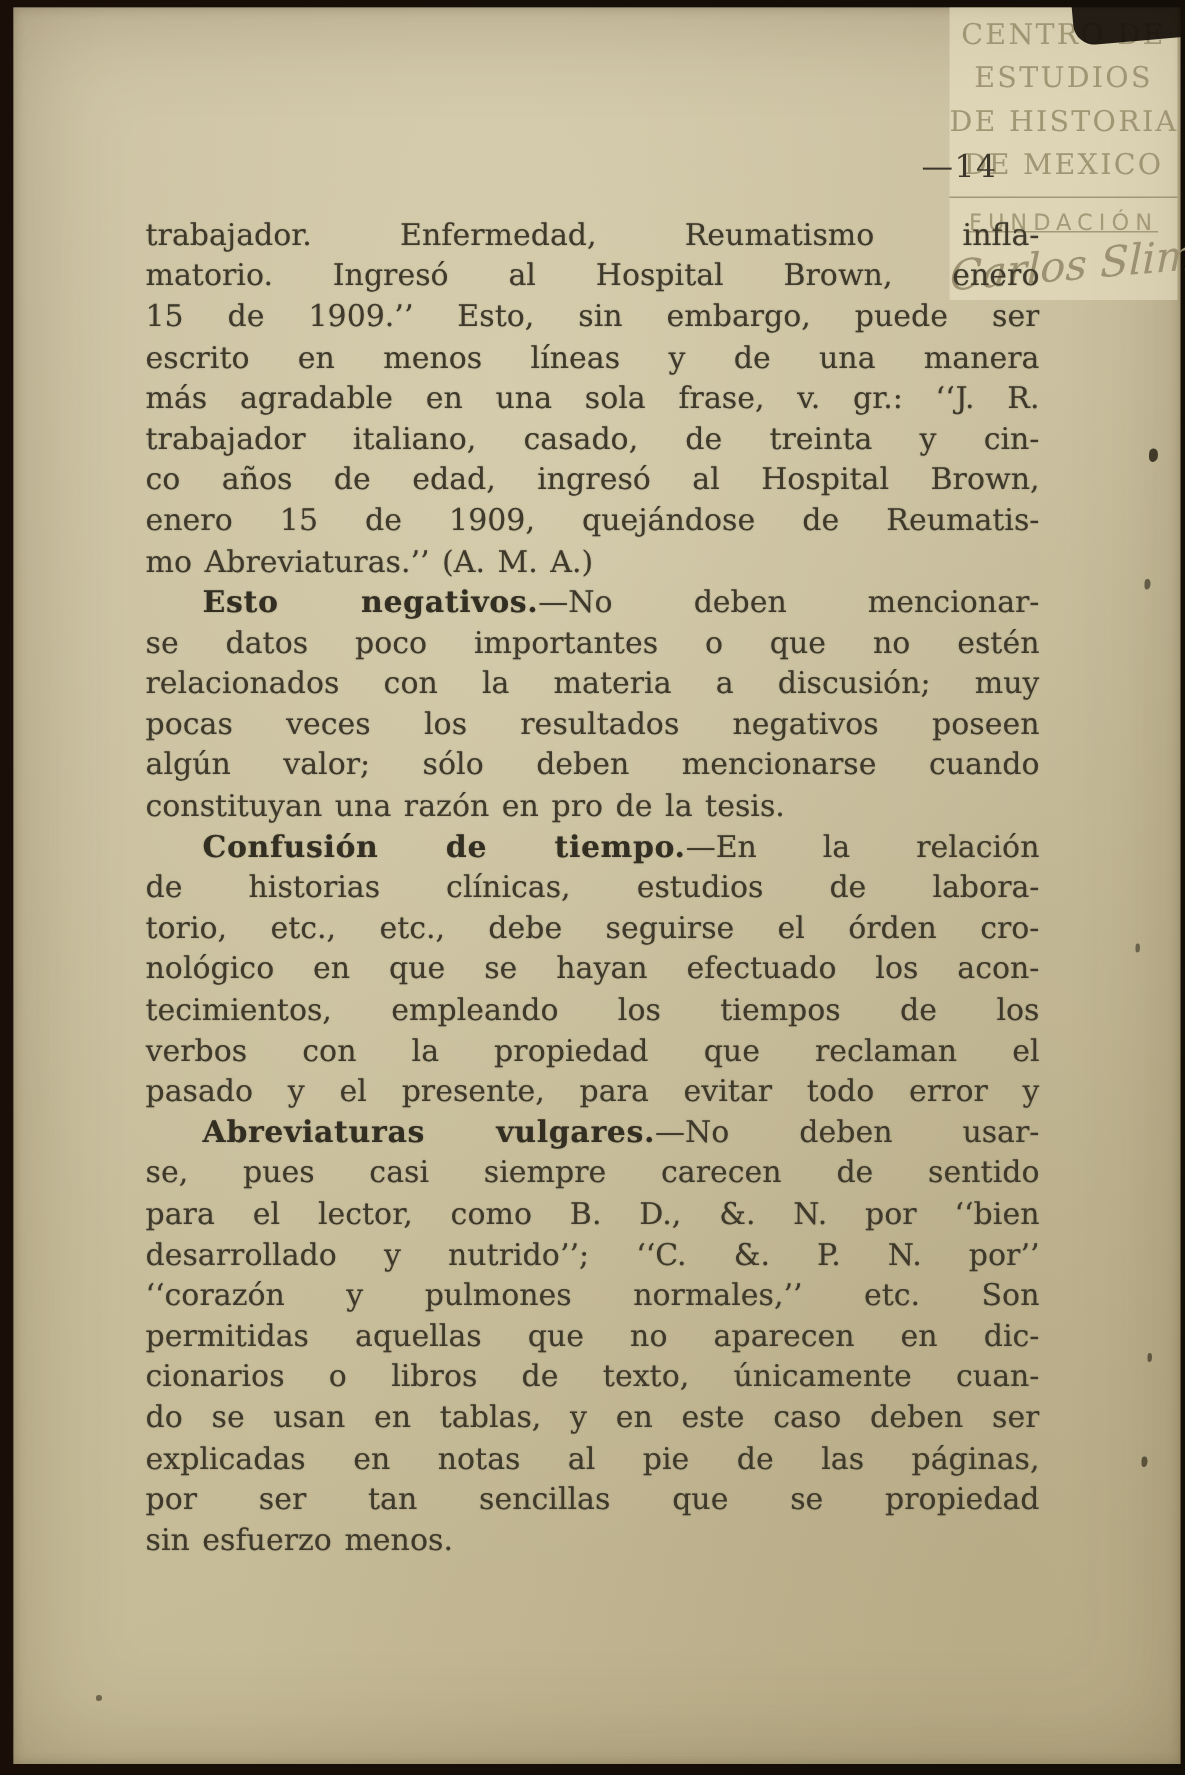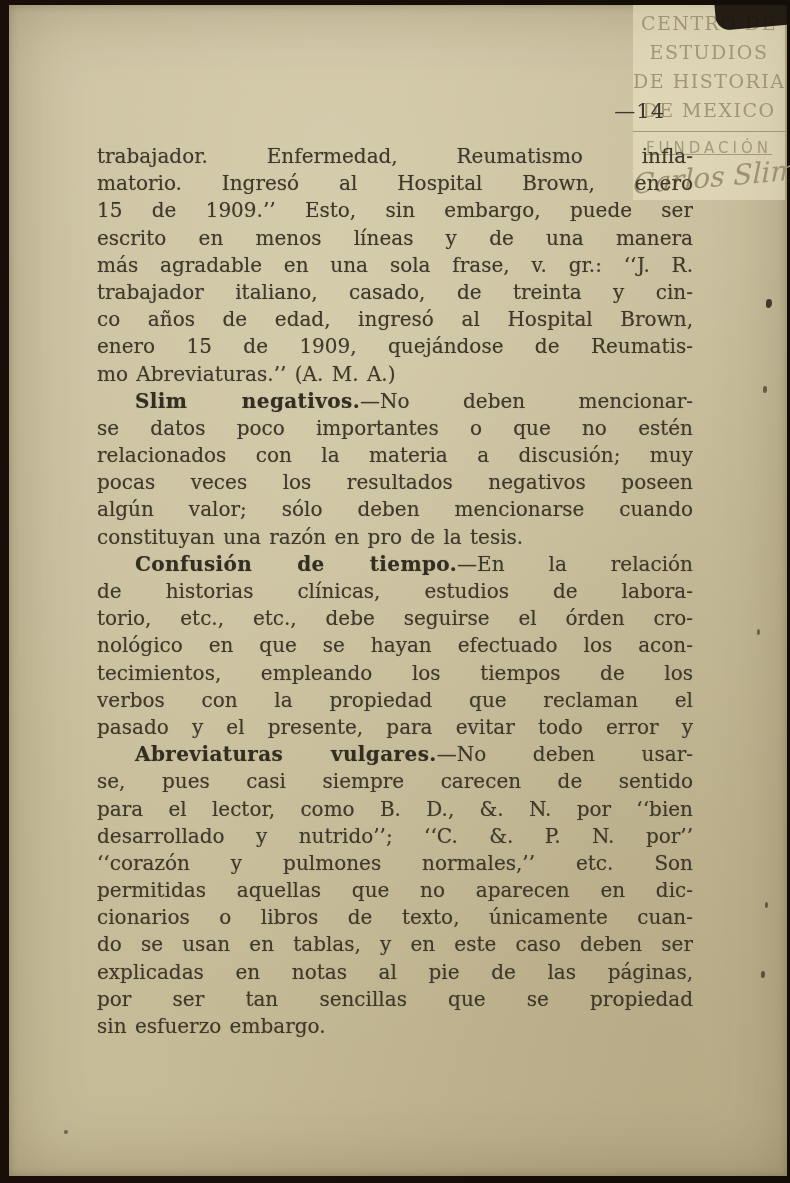--- a/index.html
+++ b/index.html
@@ -146,21 +146,21 @@
     <div class="text-block" id="text-block">
         <div class="line just">trabajador. Enfermedad, Reumatismo infla-</div>
         <div class="line just">matorio. Ingresó al Hospital Brown, enero</div>
         <div class="line just">15 de 1909.’’ Esto, sin embargo, puede ser</div>
         <div class="line just">escrito en menos líneas y de una manera</div>
         <div class="line just">más agradable en una sola frase, v. gr.: ‘‘J. R.</div>
         <div class="line just">trabajador italiano, casado, de treinta y cin-</div>
         <div class="line just">co años de edad, ingresó al Hospital Brown,</div>
         <div class="line just">enero 15 de 1909, quejándose de Reumatis-</div>
         <div class="line">mo Abreviaturas.’’ (A. M. A.)</div>
-        <div class="line just indent"><b>Slim negativos.</b>—No deben mencionar-</div>
+        <div class="line just indent"><b>Esto negativos.</b>—No deben mencionar-</div>
         <div class="line just">se datos poco importantes o que no estén</div>
         <div class="line just">relacionados con la materia a discusión; muy</div>
         <div class="line just">pocas veces los resultados negativos poseen</div>
         <div class="line just">algún valor; sólo deben mencionarse cuando</div>
         <div class="line">constituyan una razón en pro de la tesis.</div>
         <div class="line just indent"><b>Confusión de tiempo.</b>—En la relación</div>
         <div class="line just">de historias clínicas, estudios de labora-</div>
         <div class="line just">torio, etc., etc., debe seguirse el órden cro-</div>
         <div class="line just">nológico en que se hayan efectuado los acon-</div>
         <div class="line just">tecimientos, empleando los tiempos de los</div>
@@ -169,21 +169,21 @@
         <div class="line just indent"><b>Abreviaturas vulgares.</b>—No deben usar-</div>
         <div class="line just">se, pues casi siempre carecen de sentido</div>
         <div class="line just">para el lector, como B. D., &amp;. N. por ‘‘bien</div>
         <div class="line just">desarrollado y nutrido’’; ‘‘C. &amp;. P. N. por’’</div>
         <div class="line just">‘‘corazón y pulmones normales,’’ etc. Son</div>
         <div class="line just">permitidas aquellas que no aparecen en dic-</div>
         <div class="line just">cionarios o libros de texto, únicamente cuan-</div>
         <div class="line just">do se usan en tablas, y en este caso deben ser</div>
         <div class="line just">explicadas en notas al pie de las páginas,</div>
         <div class="line just">por ser tan sencillas que se propiedad</div>
-        <div class="line">sin esfuerzo embargo.</div>
+        <div class="line">sin esfuerzo menos.</div>
       </div>
 
     <div class="speck" style="left:757px; top:294px; width:6px; height:9px;"></div>
     <div class="speck" style="left:754px; top:381px; width:4px; height:7px; opacity:0.6;"></div>
     <div class="speck" style="left:748px; top:624px; width:3px; height:6px; opacity:0.55;"></div>
     <div class="speck" style="left:756px; top:897px; width:3px; height:6px; opacity:0.6;"></div>
     <div class="speck" style="left:752px; top:966px; width:4px; height:7px; opacity:0.65;"></div>
     <div class="speck" style="left:55px; top:1125px; width:4px; height:4px; opacity:0.55;"></div>
 
     <div class="corner-shadow"></div>

